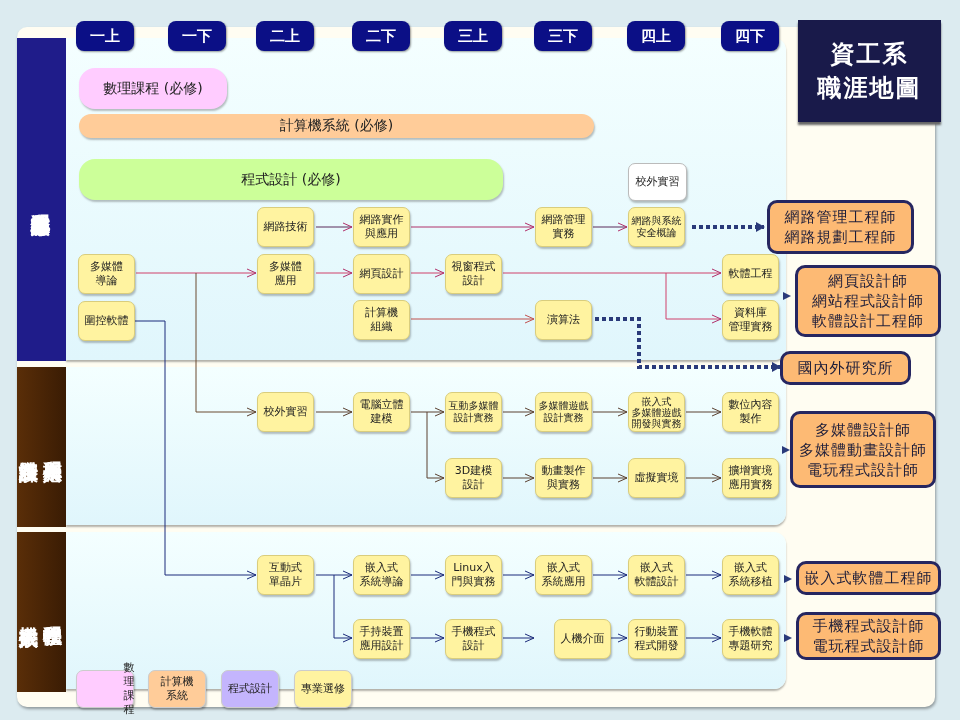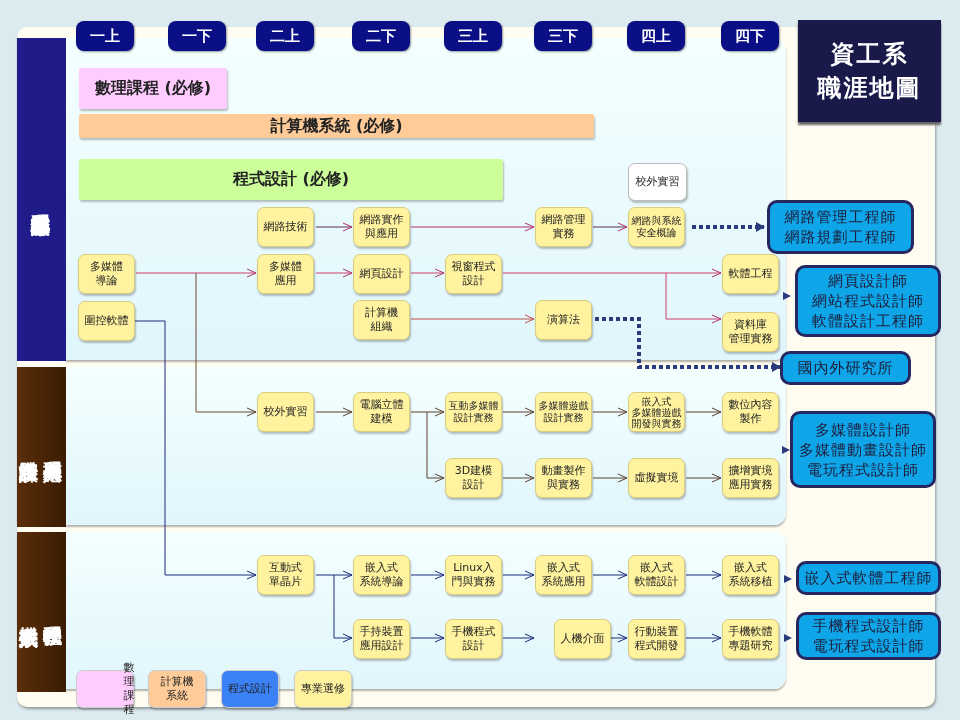--- a/index.html
+++ b/index.html
@@ -18,29 +18,29 @@
   .side1 { top:38px; height:323px; background:#1f1c8a; }
   .side2 { top:367px; height:160px; background:linear-gradient(90deg,#5a2e08,#3a1c04); }
   .side3 { top:532px; height:160px; background:linear-gradient(90deg,#5a2e08,#3a1c04); }
   .vtext { writing-mode:vertical-rl; text-orientation:upright; line-height:24px; letter-spacing:0px; }
   .sem { top:21px; width:58px; height:30px; background:#0b0f86; color:#fff; font-weight:bold;
          font-size:15px; border-radius:8px; display:flex; align-items:center; justify-content:center;
          box-shadow:1px 1px 2px rgba(0,0,0,0.4); }
   .title { left:798px; top:20px; width:143px; height:102px; background:#191a4a; color:#fff;
            font-size:24px; font-weight:bold; display:flex; flex-direction:column; align-items:center;
            justify-content:center; line-height:34px; box-shadow:0 3px 2px #666; letter-spacing:2px; }
-  .bar { border-radius:2px; font-size:16px; display:flex; align-items:center; justify-content:center;
-         box-shadow:1px 2px 2px rgba(0,0,0,0.25); font-weight:bold; color:#222; }
+  .bar { border-radius:16px; font-size:14px; display:flex; align-items:center; justify-content:center;
+         box-shadow:1px 2px 2px rgba(0,0,0,0.25); font-weight:normal; color:#222; }
   .node { width:57px; height:40px; background:#fff3a0; border:1px solid #d9cd7d; border-radius:7px;
           font-size:11px; color:#222; display:flex; align-items:center; justify-content:center;
           text-align:center; line-height:14px; box-sizing:border-box; white-space:pre-line;
           box-shadow:1px 2px 2px rgba(0,0,0,0.25); }
   .node.small { font-size:10px; line-height:12px; }
   .node.white { background:#fff; border:1px solid #bbb; }
-  .career { background:#0ea5e9; border:3px solid #262660; border-radius:10px; color:#1e1e3a;
+  .career { background:#fdba74; border:3px solid #262660; border-radius:10px; color:#1e1e3a;
             font-size:15px; display:flex; flex-direction:column; align-items:center;
             justify-content:center; line-height:20px; box-sizing:border-box; letter-spacing:1px; }
   .legend { top:670px; width:58px; height:38px; border-radius:7px; font-size:11px;
             display:flex; align-items:center; justify-content:center; text-align:center;
             line-height:14px; white-space:pre-line; box-shadow:1px 2px 2px rgba(0,0,0,0.25);
             border:1px solid #ccc; box-sizing:border-box; color:#222; }
   svg.lines { position:absolute; left:0; top:0; pointer-events:none; }
 </style>
 </head>
 <body>
@@ -160,21 +160,21 @@
 應用</div>
 <div class="abs node" style="left:353px;top:254px;">網頁設計</div>
 <div class="abs node" style="left:445px;top:254px;">視窗程式
 設計</div>
 <div class="abs node" style="left:722px;top:254px;">軟體工程</div>
 
 <div class="abs node" style="left:78px;top:301px;">圍控軟體</div>
 <div class="abs node" style="left:353px;top:300px;">計算機
 組織</div>
 <div class="abs node" style="left:535px;top:300px;">演算法</div>
-<div class="abs node" style="left:722px;top:300px;margin-top:12px;">資料庫
+<div class="abs node" style="left:722px;top:300px;">資料庫
 管理實務</div>
 
 <div class="abs node" style="left:257px;top:392px;">校外實習</div>
 <div class="abs node" style="left:353px;top:392px;">電腦立體
 建模</div>
 <div class="abs node small" style="left:445px;top:392px;">互動多媒體
 設計實務</div>
 <div class="abs node small" style="left:535px;top:392px;">多媒體遊戲
 設計實務</div>
 <div class="abs node small" style="left:628px;top:392px;line-height:11px;">嵌入式
@@ -235,14 +235,14 @@
   <span>嵌入式軟體工程師</span>
 </div>
 <div class="abs career" style="left:796px;top:612px;width:145px;height:48px;">
   <span>手機程式設計師</span>
   <span>電玩程式設計師</span>
 </div>
 
 <div class="abs legend" style="left:76px;background:#ffccff;padding-left:48px;">數理課程</div>
 <div class="abs legend" style="left:148px;background:#ffcc99;">計算機
 系統</div>
-<div class="abs legend" style="left:221px;background:#3b82f6;">程式設計</div>
+<div class="abs legend" style="left:221px;background:#c4b5fd;">程式設計</div>
 <div class="abs legend" style="left:294px;background:#fff3a0;">專業選修</div>
 
 </body></html>

